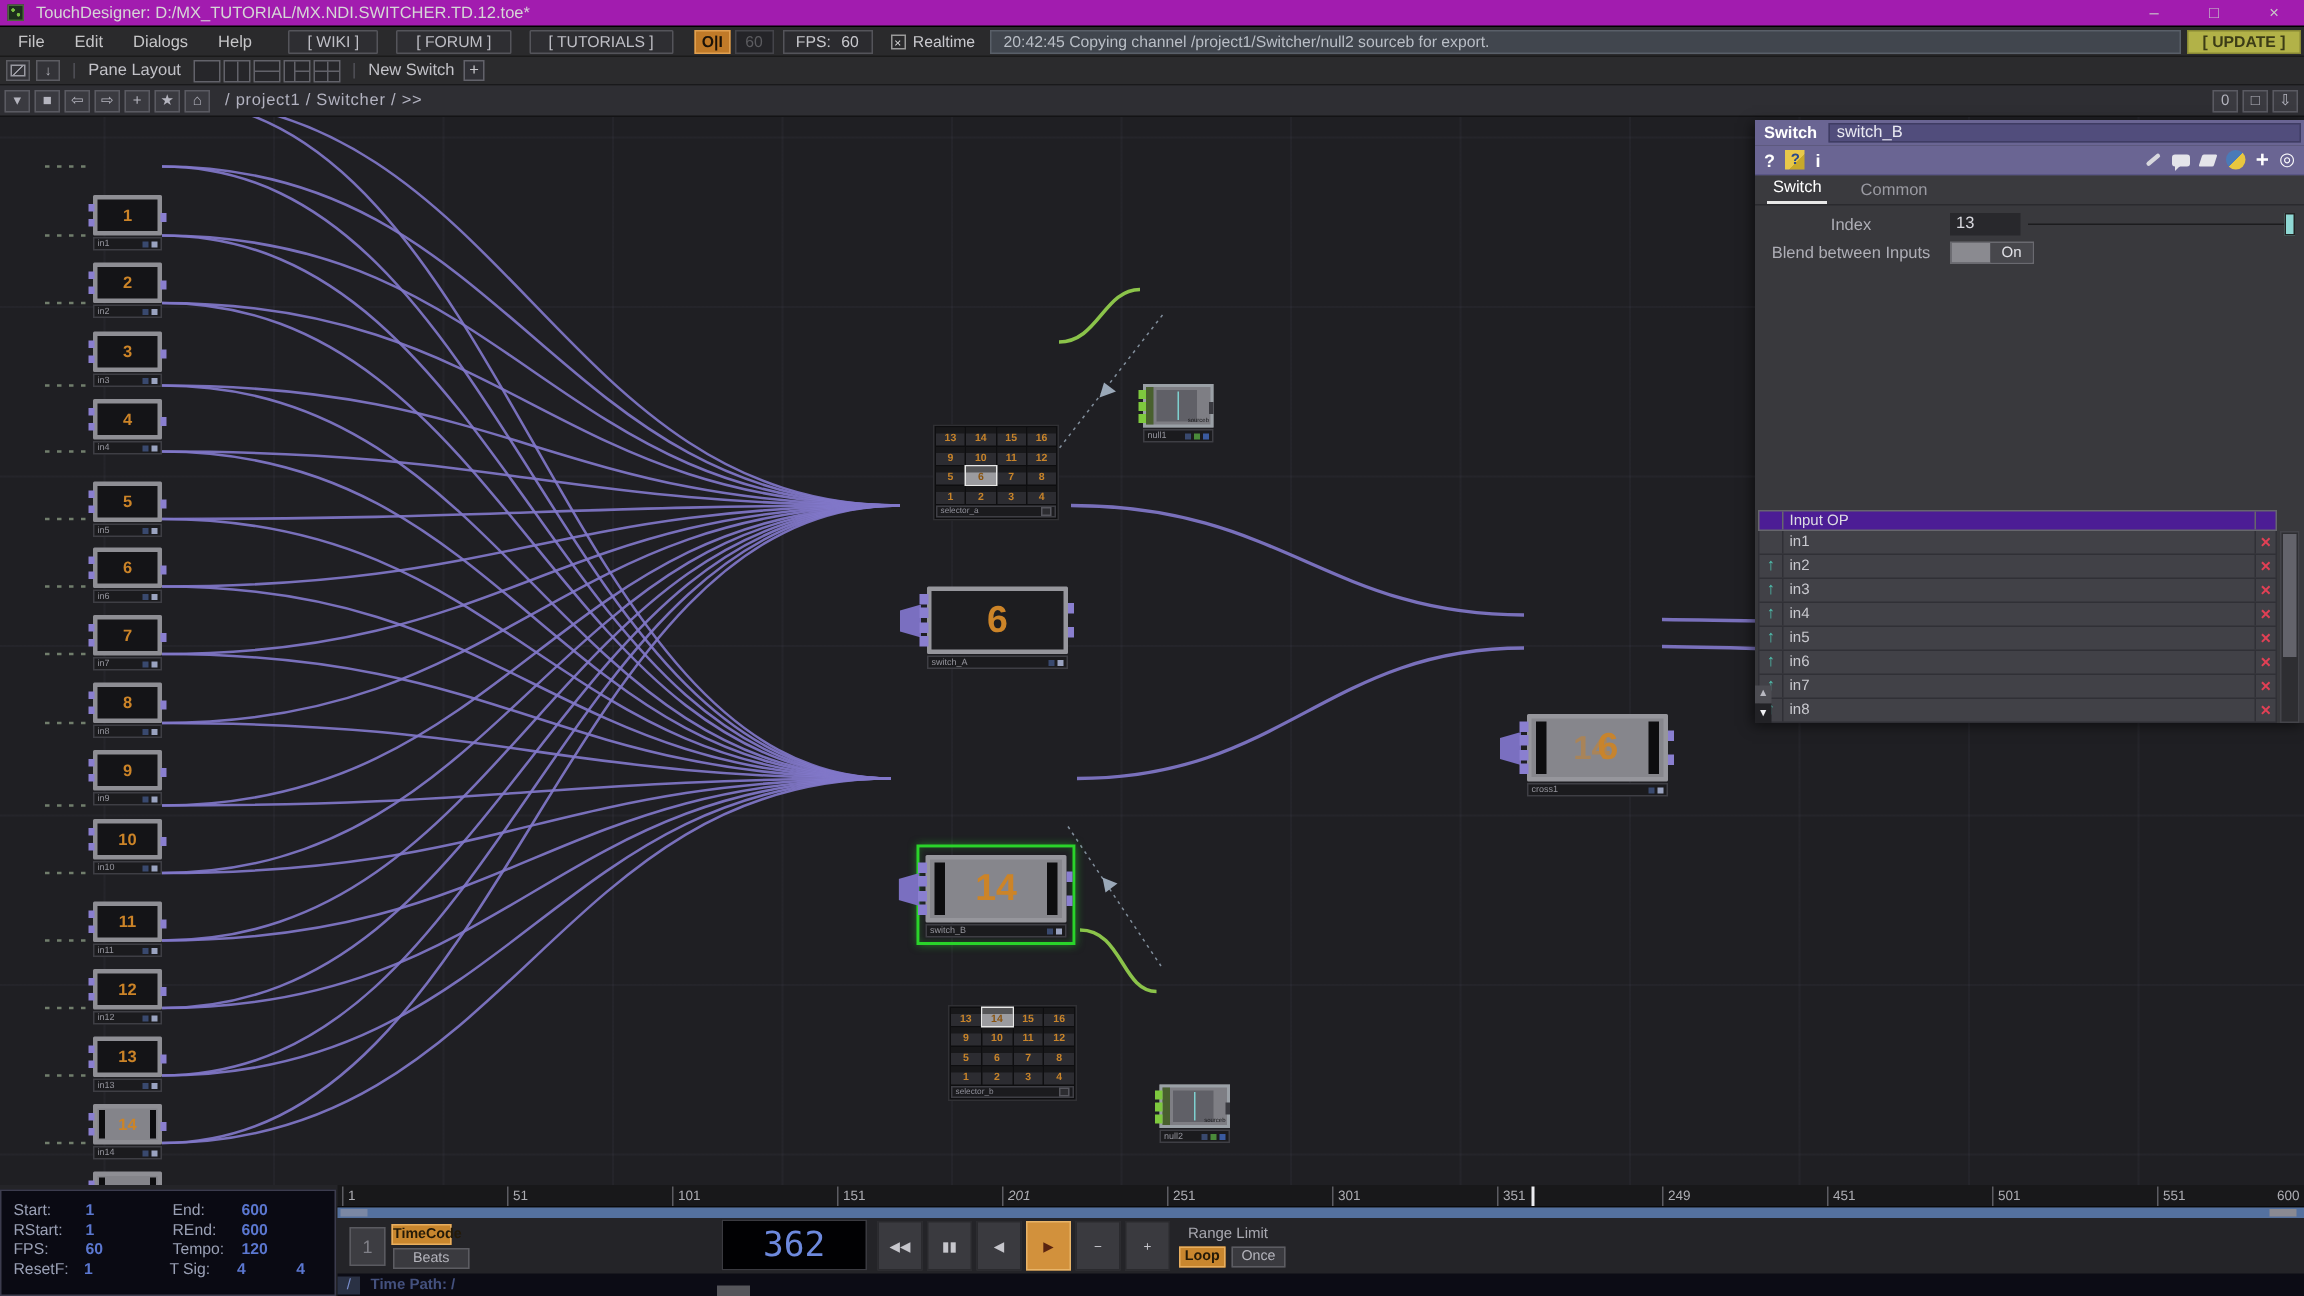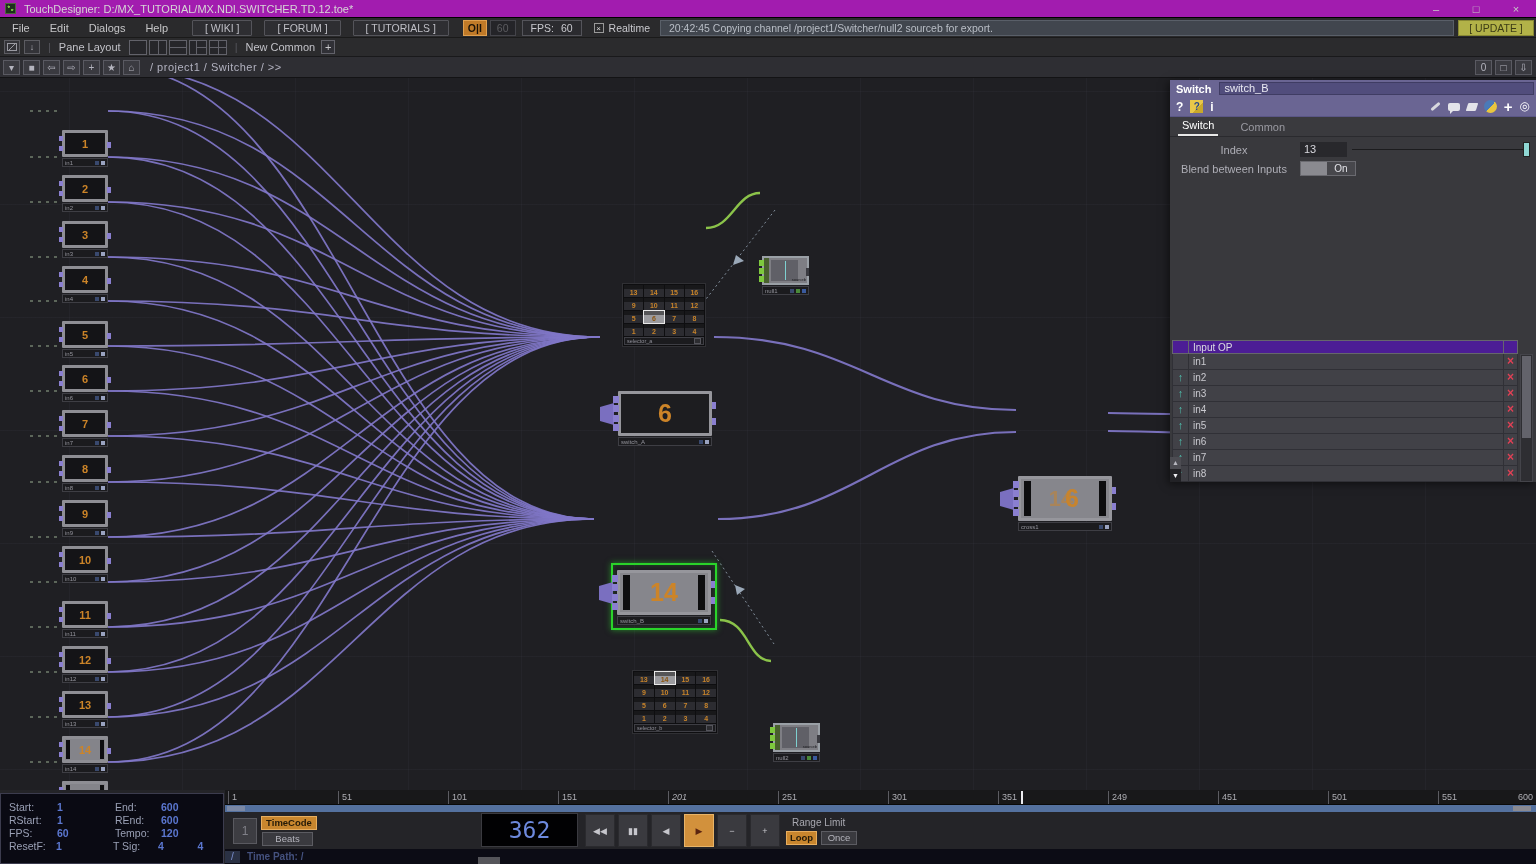--- a/index.html
+++ b/index.html
@@ -30,21 +30,21 @@
   #oi-val{margin-left:3px;border:1px solid #44444a;background:#242428;color:#5c5c60;
           padding:1px 6px;font-size:10.5px}
   #fps-box{margin-left:6px;border:1px solid #54545a;background:#2b2b2f;color:#c9c9ce;
            padding:1px 8px;font-size:10.5px;display:flex;gap:7px}
   #realtime{margin-left:12px;display:flex;align-items:center;gap:5px;color:#c9c9ce;font-size:10.5px}
   #rt-check{width:10px;height:10px;border:1px solid #999;background:#2a2a2c;color:#ddd;
             font-size:8px;line-height:9px;text-align:center}
   #statusbar{flex:1;margin-left:10px;height:16px;background:#41464e;border:1px solid #595f68;
              color:#b9bec6;font-size:10.5px;line-height:14px;padding:0 8px;white-space:nowrap;overflow:hidden}
   #update-btn{width:76px;height:16px;margin:0 2px 0 4px;background:#b2b248;border:1px solid #888834;
-              color:#3c3c16;font-size:10.5px;font-weight:normal;text-align:center;line-height:14px}
+              color:#3c3c16;font-size:10.5px;font-weight:bold;text-align:center;line-height:14px}
 
   
   #toolbar{position:absolute;left:0;top:38px;width:1536px;height:19px;background:#2b2b2d;
            display:flex;align-items:center;border-bottom:1px solid #19191b}
   .tool-ic{width:16px;height:14px;border:1px solid #5c5c62;background:#333338;margin-left:4px;
            position:relative;display:flex;align-items:center;justify-content:center;color:#b8b8c0;font-size:9px}
   #ic-pane::after{content:"";position:absolute;inset:2px;border:1px solid #9a9aa2;
                   background:linear-gradient(135deg,transparent 46%,#9a9aa2 46%,#9a9aa2 54%,transparent 54%)}
   .vsep{color:#55555c;margin:0 8px;font-size:11px}
   #pane-layout-label,#new-layout-label{color:#c2c2c8;font-size:11px}
@@ -205,21 +205,21 @@
          border-bottom:1px solid #0a0a0a}
   .rtick{position:absolute;top:1px;font-size:9px;color:#aeaeb4;border-left:1px solid #5c5c62;
          padding-left:3px;height:13px;line-height:13px}
   .rtick.last{border-left:none;right:3px}
   #playhead{position:absolute;top:1px;width:2px;height:13px;background:#ececf0}
   #rangebar{position:absolute;left:225px;top:15px;width:1311px;height:7px;background:#54719f}
   #rb-left{position:absolute;left:2px;top:1px;width:18px;height:5px;background:#7b88a4}
   #rb-right{position:absolute;left:1288px;top:1px;width:18px;height:5px;background:#8a8a92}
   #pane-index{position:absolute;left:233px;top:28px;width:24px;height:26px;background:#3d3d42;
               border:1px solid #5a5a60;color:#808088;font-size:12px;text-align:center;line-height:24px}
-  #btn-timecode{position:absolute;left:261px;top:26px;width:56px;height:14px;background:#c8862e;
+  #btn-timecode{position:absolute;left:261px;top:26px;width:40px;height:14px;background:#c8862e;
                 border:1px solid #e8ae5e;color:#241a08;font-size:9.5px;font-weight:bold;
                 text-align:center;line-height:12px}
   #btn-beats{position:absolute;left:262px;top:42px;width:51px;height:14px;background:#3a3a3f;
              border:1px solid #5c5c62;color:#b4b4bc;font-size:9.5px;text-align:center;line-height:12px}
   .lcd{position:absolute;top:23px;height:34px;background:#010103;border:1px solid #3a3a40;
        color:#6d89dd;font-family:"DejaVu Sans Mono",monospace;font-size:23px;
        display:flex;align-items:center;justify-content:center}
   #lcd-time{left:315px;width:163px}
   #lcd-frame{left:481px;width:97px}
   .tbtn{position:absolute;top:24px;width:30px;height:33px;background:#3a3a3f;border:1px solid #2a2a2e;
@@ -283,21 +283,21 @@
     <span class="vsep">|</span>
     <span id="pane-layout-label">Pane Layout</span>
     <div id="layout-presets">
       <span class="lay"></span>
       <span class="lay v"></span>
       <span class="lay h"></span>
       <span class="lay vh"></span>
       <span class="lay grid"></span>
     </div>
     <span class="vsep">|</span>
-    <span id="new-layout-label">New Common</span>
+    <span id="new-layout-label">New Switch</span>
     <span id="new-layout-add">+</span>
   </div>
 
   <div id="pathbar">
     <span class="pbtn">▾</span>
     <span class="pbtn">■</span>
     <span class="pbtn">⇦</span>
     <span class="pbtn">⇨</span>
     <span class="pbtn">+</span>
     <span class="pbtn">★</span>

